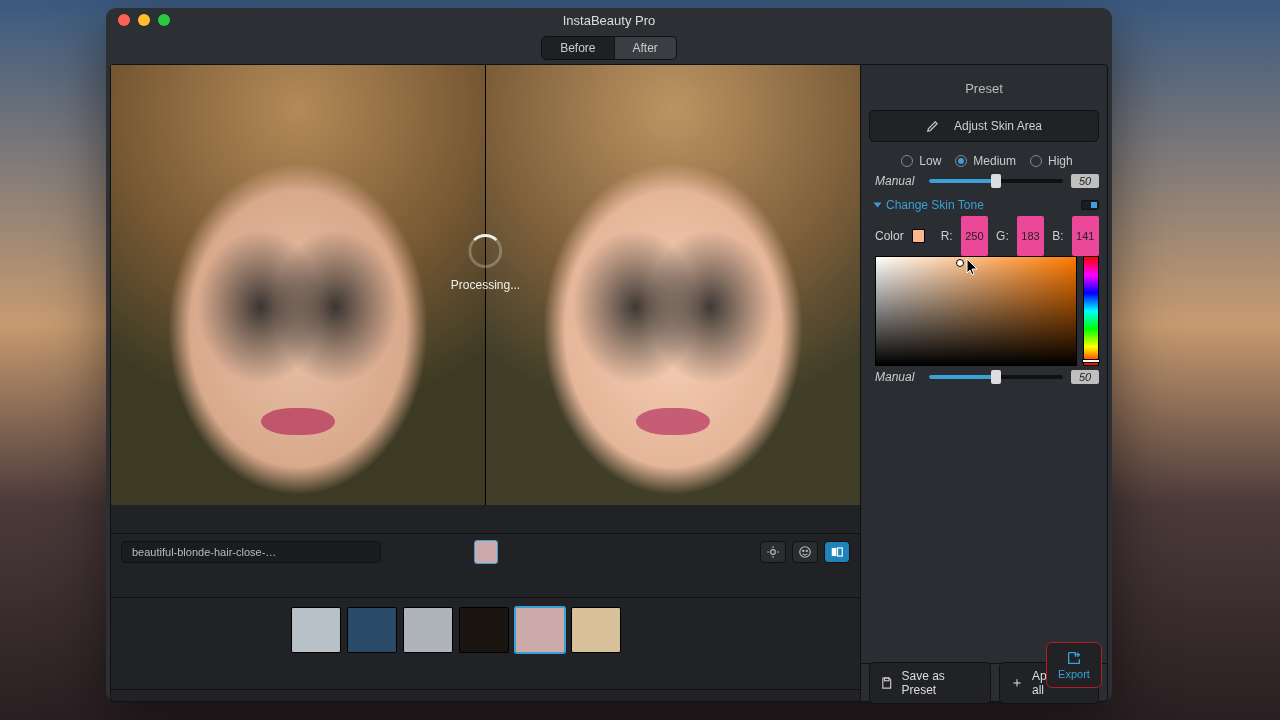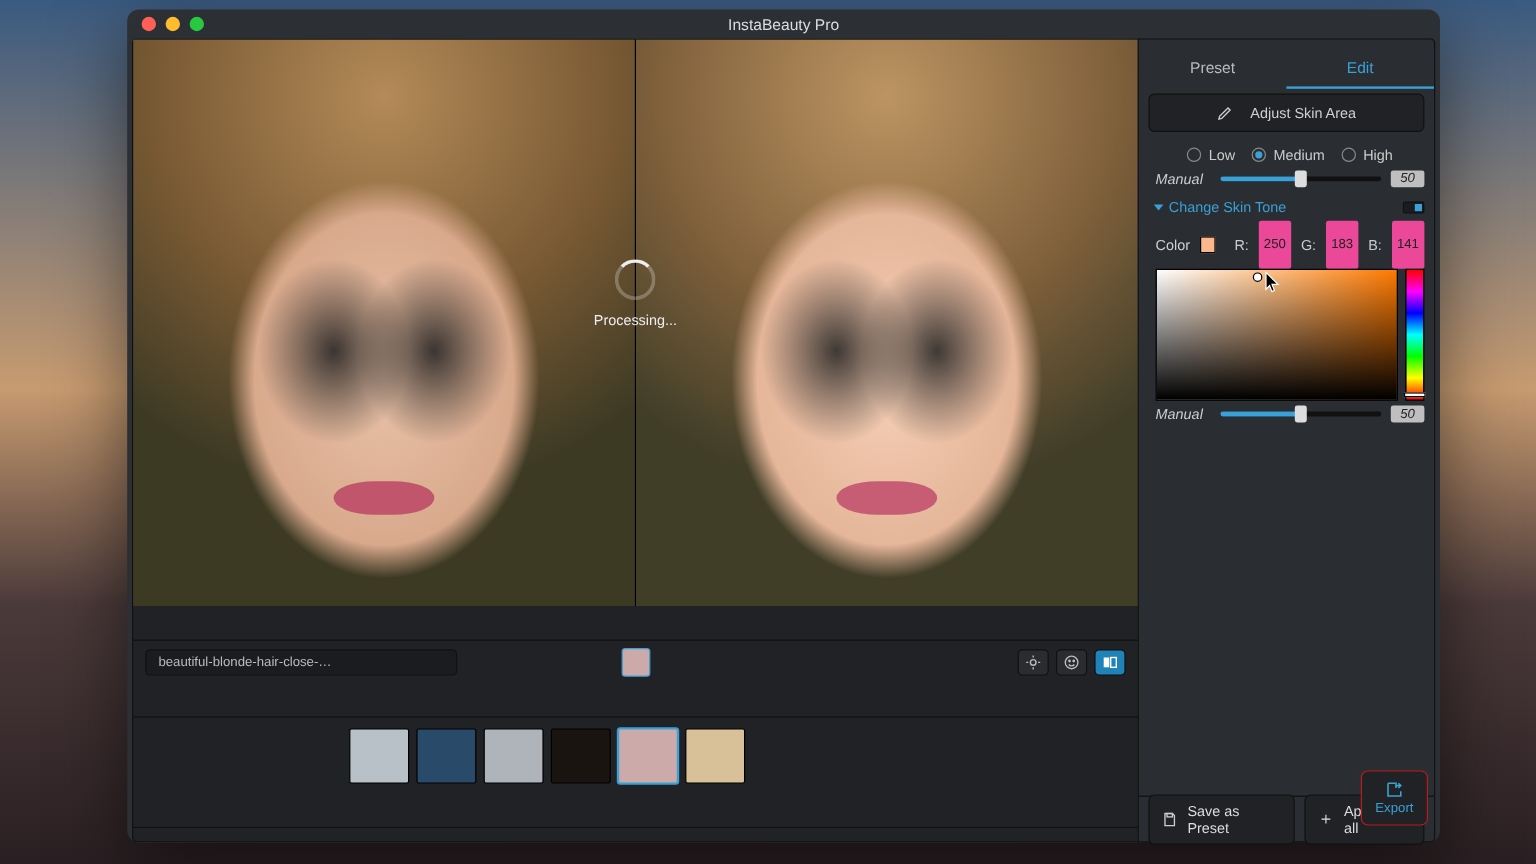--- a/index.html
+++ b/index.html
@@ -2,21 +2,21 @@
 <html><head>
 <meta charset="utf-8">
 <style>
 * { box-sizing: border-box; margin: 0; padding: 0; font-family: -apple-system, "Helvetica Neue", Arial, sans-serif; }
 body {
   width: 1280px; height: 720px; overflow: hidden;
   background: linear-gradient(to bottom, #3a5a80 0%, #c79b70 45%, #4b3a3a 70%, #2a1f22 100%);
   position: relative;
 }
 .window {
-  position: absolute; left: 106px; top: 8px; width: 1094px; height: 694px;
+  position: absolute; left: 106px; top: 8px; width: 1006px; height: 694px;
   background: #2c2f33; border-radius: 10px; box-shadow: 0 20px 60px rgba(0,0,0,.5);
   display: flex; flex-direction: column; color: #d0d0d0; font-size: 12px;
 }
 .titlebar { height: 24px; display: flex; align-items: center; position: relative; }
 .traffic { display: flex; gap: 8px; padding-left: 12px; }
 .tl { width: 12px; height: 12px; border-radius: 50%; }
 .tl.red { background:#ff5f57; } .tl.yellow { background:#febc2e; } .tl.green { background:#28c840; }
 .title { position:absolute; left:0; right:0; text-align:center; font-size:13px; color:#ddd; }
 
 .toolbar { height: 32px; display:flex; align-items:center; justify-content:center; gap:0; }
@@ -127,20 +127,24 @@
 
   <div class="titlebar">
     <div class="traffic">
       <div class="tl red"></div>
       <div class="tl yellow"></div>
       <div class="tl green"></div>
     </div>
     <div class="title">InstaBeauty Pro</div>
   </div>
 
+  <div class="toolbar">
+    <div class="segbtn left">Before</div>
+    <div class="segbtn right active">After</div>
+  </div>
 
   <div class="body">
     <div class="main">
       <div class="compare">
         <div class="imgpane before">
             <div class="face"></div>
           </div>
         <div class="imgpane">
             <div class="face" style="filter:brightness(1.07) saturate(.92);"></div>
           </div>
@@ -185,21 +189,20 @@
         <div class="thumb sel" style="background:#caa"></div>
         <div class="thumb" style="background:#d8c098"></div>
       </div>
       <div class="hscroll"></div>
     </div>
 
     <div class="side">
 
       <div class="tabs">
         <div class="tab">Preset</div>
-        <div class="tab active">Edit</div>
       </div>
 
       <div class="panel">
 
 
         <div class="wide-btn">
           <svg class="brush-icn" viewBox="0 0 24 24" fill="none" stroke="#ccc" stroke-width="2">
               <path d="M3 21l4-1 12-12-3-3L4 17l-1 4z"></path>
             </svg>
           <span>Adjust Skin Area</span>

